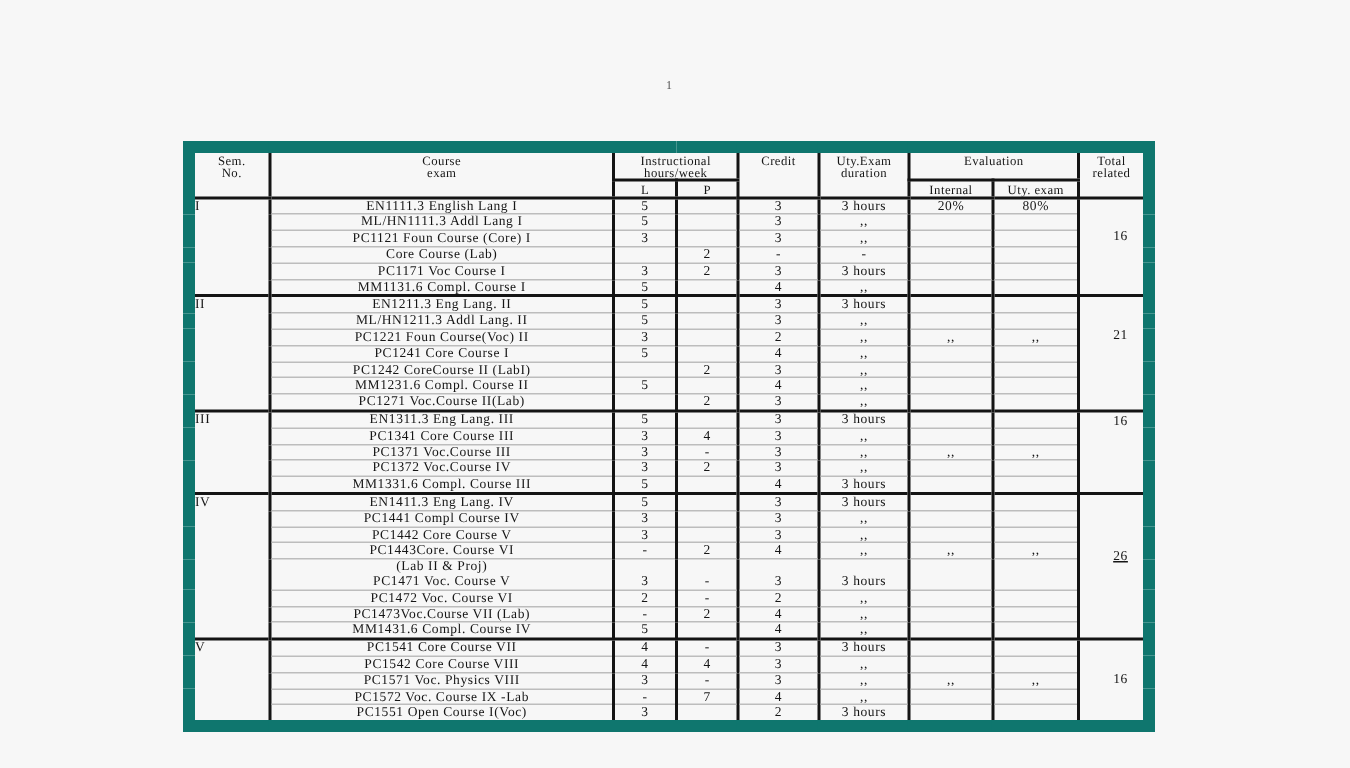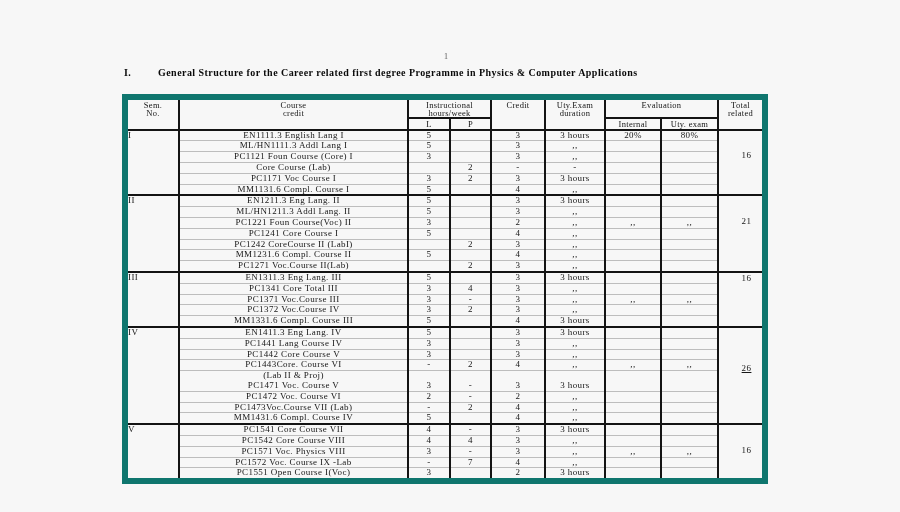--- a/index.html
+++ b/index.html
@@ -17,21 +17,21 @@
     font-weight:bold; font-size:10px; letter-spacing:0.45px;
     line-height:11.5px; color:#0a0a0a;
   }
   .heading-numeral { display:inline-block; width:34px; vertical-align:top; }
   .heading-text { display:inline-block; width:492px; vertical-align:top; }
 
   table.course-table {
     position:absolute; left:122px; top:94px; width:640px;
     border-collapse:collapse; table-layout:fixed;
     font-size:9px; letter-spacing:0.4px; line-height:9.8px; color:#161616;
-    border:6px solid #0f766e;
+    border:8px solid #0f766e;
   }
   .course-table th, .course-table td {
     padding:0; margin:0; font-weight:normal;
     overflow:hidden; white-space:nowrap;
     border-left:2px solid #141414;
   }
   .course-table thead th {
     border-bottom:2px solid #141414;
     text-align:center; vertical-align:top;
     font-size:8.5px; line-height:8.2px; letter-spacing:0.3px;
@@ -53,42 +53,39 @@
   tr.tall td { height:19.6px; }
   tr.tall td.cell-num { vertical-align:bottom; }
   tr.tall td.cell-title { white-space:pre-line;margin-left:26px; }
 </style>
 </head>
 <body>
 
 <div class="canvas">
   <div class="page-number">1</div>
 
-  <div class="heading">
-    <span class="heading-numeral">I.</span><span class="heading-text">General Structure for the Career related first degree Programme in Physics &amp; Computer Applications</span>
-  </div>
 
   <table class="course-table">
     <colgroup>
       <col style="width:54px">
         <col style="width:229px">
         <col style="width:42px">
       <col style="width:41px">
         <col style="width:54px">
         <col style="width:60px">
       <col style="width:56px">
         <col style="width:57px">
         <col style="width:47px">
     </colgroup>
     <thead>
       <tr class="hrow1">
         <th rowspan="2" class="pre">Sem.
 No.</th>
         <th rowspan="2" class="pre">Course
-credit</th>
+exam</th>
         <th colspan="2" class="pre">Instructional
 hours/week</th>
         <th rowspan="2">Credit</th>
         <th rowspan="2" class="pre">Uty.Exam
 duration</th>
         <th colspan="2" class="ev">Evaluation</th>
         <th rowspan="2" class="pre">Total
 related</th>
       </tr>
       <tr class="hrow2">
@@ -231,21 +228,21 @@
           <td class="cell-num"></td>
           <td class="cell-num">3</td>
           <td class="cell-num">3 hours</td>
           <td class="cell-num"></td>
           <td class="cell-num"></td>
           <td class="total-cell" rowspan="5">
             <span class="total-val" style="padding-top: 1px;">16</span>
           </td>
         </tr>
         <tr>
-          <td class="cell-title">PC1341 Core Total III</td>
+          <td class="cell-title">PC1341 Core Course III</td>
           <td class="cell-num">3</td>
           <td class="cell-num">4</td>
           <td class="cell-num">3</td>
           <td class="cell-num">,,</td>
           <td class="cell-num"></td>
           <td class="cell-num"></td>
         </tr>
         <tr>
           <td class="cell-title">PC1371 Voc.Course III</td>
           <td class="cell-num">3</td>
@@ -280,21 +277,21 @@
           <td class="cell-num"></td>
           <td class="cell-num">3</td>
           <td class="cell-num">3 hours</td>
           <td class="cell-num"></td>
           <td class="cell-num"></td>
           <td class="total-cell" rowspan="8">
             <span class="total-val" style="padding-top: 36px; text-decoration: underline;">26</span>
           </td>
         </tr>
         <tr>
-          <td class="cell-title">PC1441 Lang Course IV</td>
+          <td class="cell-title">PC1441 Compl Course IV</td>
           <td class="cell-num">3</td>
           <td class="cell-num"></td>
           <td class="cell-num">3</td>
           <td class="cell-num">,,</td>
           <td class="cell-num"></td>
           <td class="cell-num"></td>
         </tr>
         <tr>
           <td class="cell-title">PC1442 Core Course V</td>
           <td class="cell-num">3</td>

